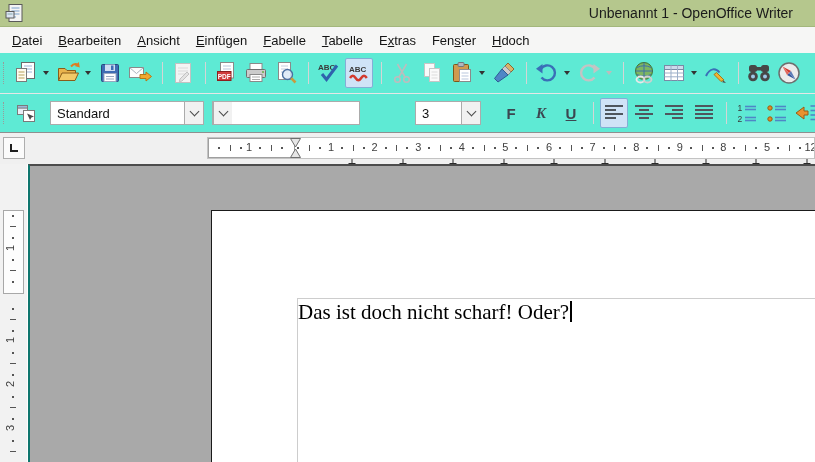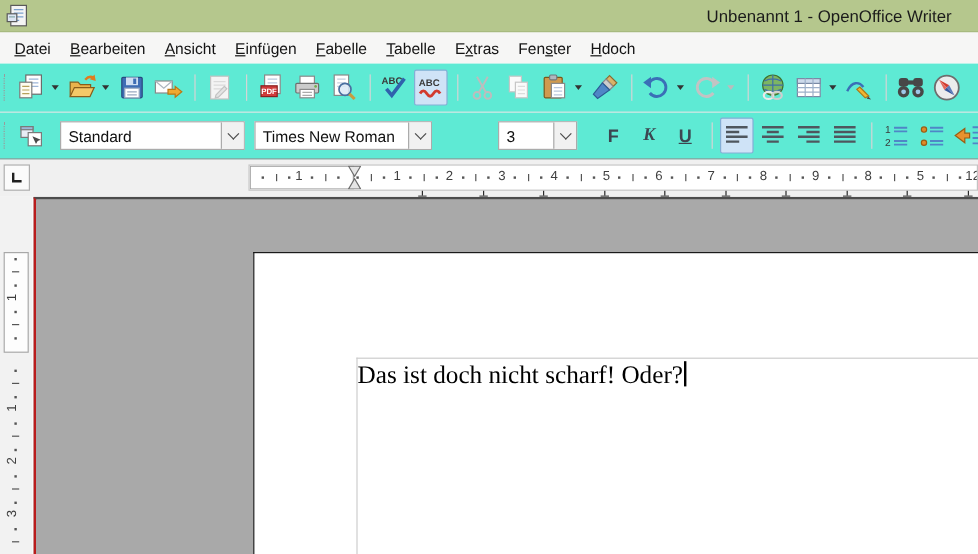--- a/index.html
+++ b/index.html
@@ -66,21 +66,21 @@
   
   .workspace { position:absolute; left:0; top:164px; width:815px; height:298px; overflow:hidden; }
   .vruler { position:absolute; left:0; top:0; width:27px; height:298px; background:#f2f2f2; overflow:hidden; }
   .vmarginbox { position:absolute; left:3px; top:46px; width:21px; height:84px;
     background:#fdfdfd; border:1px solid #a8a8a8; }
   .vtick-num { position:absolute; left:7px; font-size:11px; color:#3f3f3f; transform:rotate(-90deg); }
   .vtick-dot { position:absolute; left:12px; width:2px; height:2px; background:#555; }
   .vtick-half { position:absolute; left:10px; width:6px; height:1px; background:#555; }
 
   .docview { position:absolute; left:28px; top:0; width:787px; height:298px;
-    background:#a9a9a9; border-left:2px solid #b91c1c; border-top:2px solid #4c4c4c; overflow:hidden; }
+    background:#a9a9a9; border-left:2px solid #0f766e; border-top:2px solid #4c4c4c; overflow:hidden; }
   .page { position:absolute; left:181px; top:44px; width:700px; height:300px;
     background:#fff; border-left:1px solid #1a1a1a; border-top:1px solid #1a1a1a; }
   .tb-v { position:absolute; left:85px; top:87px; width:1px; height:213px; background:#cdcdcd; }
   .tb-h { position:absolute; left:85px; top:87px; height:1px; width:615px; background:#cdcdcd; }
   .doc-text-line { position:absolute; left:86px; top:89px; font-family:"Liberation Serif", serif;
     font-size:21px; color:#000; white-space:nowrap; }
   .caret { display:inline-block; width:1.5px; height:21px; background:#000;
     vertical-align:-3px; margin-left:1px; }
   svg { display:block; }
   text { font-family:"Liberation Sans", sans-serif; }
@@ -371,21 +371,20 @@
     </span>
 
     <span class="combo" style="width:154px; margin-left:8px;gap:47px;">
       <span class="cval">Standard</span>
       <span class="cbtn">
           <span class="chev"></span>
         </span>
     </span>
 
     <span class="combo" style="width:148px; margin-left:8px;">
-      <span class="cval">Times New Roman</span>
       <span class="cbtn">
           <span class="chev"></span>
         </span>
     </span>
 
     <span class="combo" style="width:66px; margin-left:55px;">
       <span class="cval">3</span>
       <span class="cbtn">
           <span class="chev"></span>
         </span>

